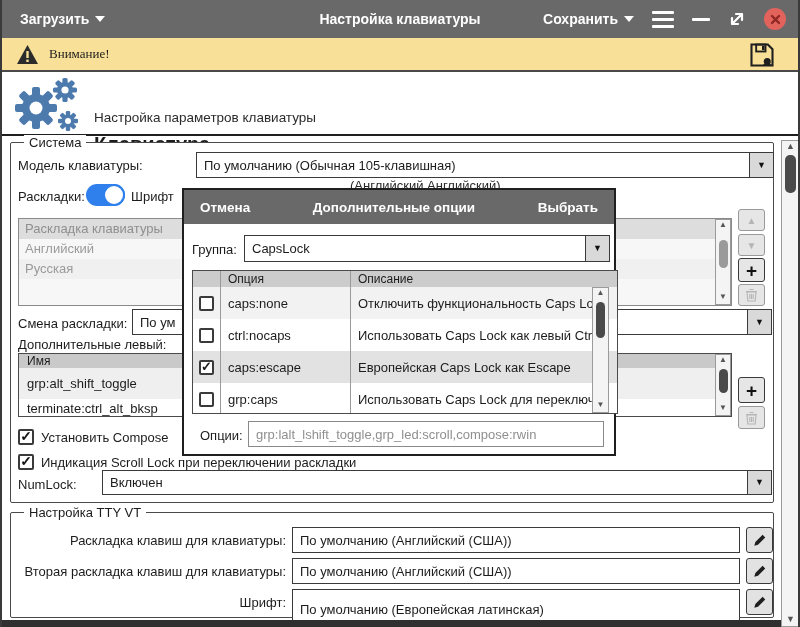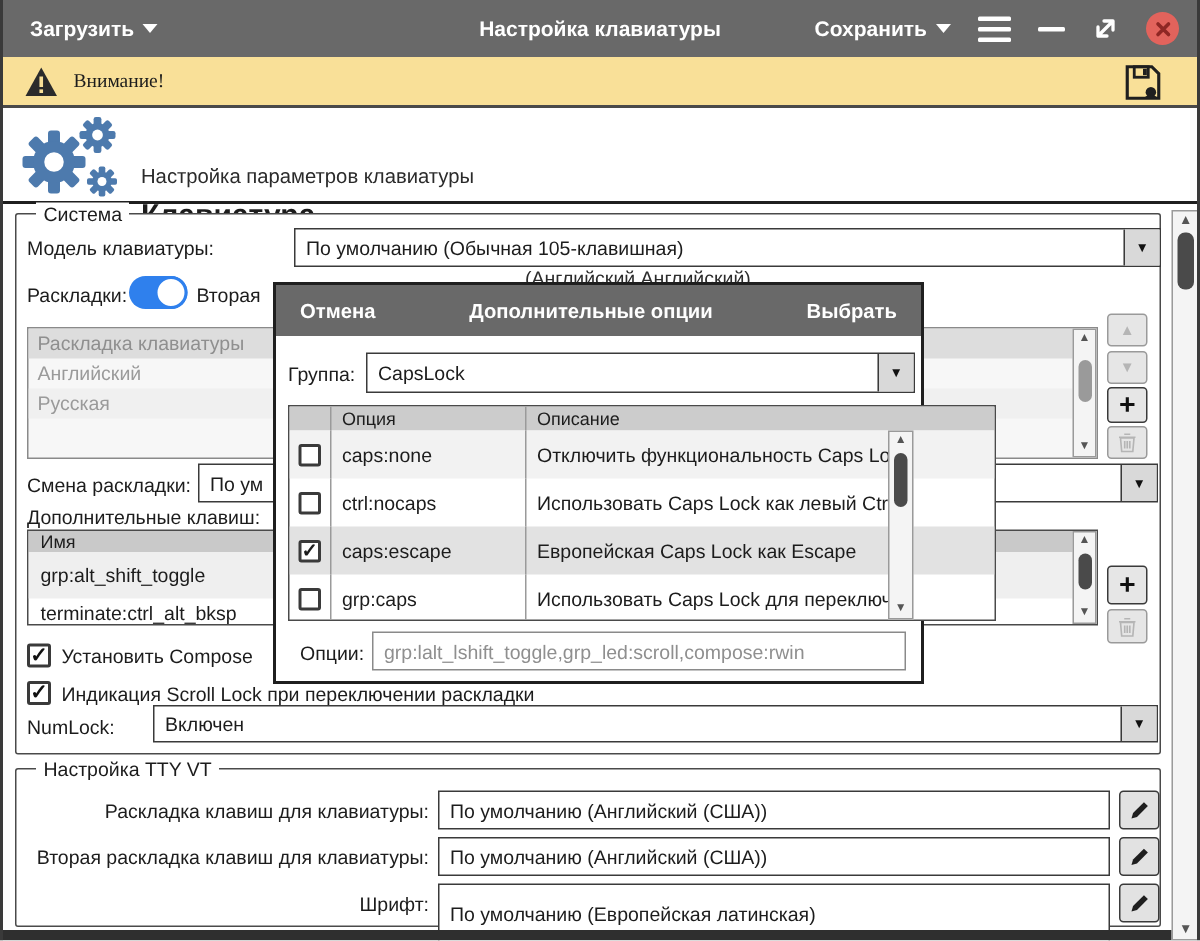--- a/index.html
+++ b/index.html
@@ -85,21 +85,21 @@
     display:flex; align-items:center; justify-content:center; cursor:pointer; }
   .cb .mk { font-size:14px; font-weight:bold; color:#111; line-height:1; margin-top:-2px; }
   .cb-label { position:absolute; white-space:nowrap; }
 
   
   .modal { position:absolute; left:180px; top:188px; width:434px; height:268px; background:#fff;
     border:2px solid #1f1f1f; z-index:20; }
   .modal-head { position:absolute; left:0; top:0; width:100%; height:34px; background:#696969; color:#fff;
     display:flex; align-items:center; justify-content:space-between; padding:0 16px; font-weight:bold; font-size:13.5px; }
   .mh-btn { cursor:pointer; }
-  .mtable { position:absolute; left:8px; top:80px; width:472px; height:144px; border:1px solid #4a4a4a; overflow:hidden; background:#fff; }
+  .mtable { position:absolute; left:8px; top:80px; width:426px; height:144px; border:1px solid #4a4a4a; overflow:hidden; background:#fff; }
   .mt-row { display:flex; height:32px; align-items:center; }
   .mt-head { height:16px; background:#ccc; font-size:12px; }
   .mt-c0 { width:28px; display:flex; justify-content:center; align-items:center; align-self:stretch; border-right:1px solid #9a9a9a; }
   .mt-c1 { width:130px; padding:0 7px; border-right:1px solid #9a9a9a; align-self:stretch; display:flex; align-items:center; white-space:nowrap; overflow:hidden; }
   .mt-c2 { flex:1; padding:0 7px; white-space:nowrap; overflow:hidden; }
   .mt-row .mcb { width:15px; height:15px; border:2px solid #3a3a3a; border-radius:2px; background:#fff;
     display:flex; align-items:center; justify-content:center; cursor:pointer; }
   .mcb .mk { font-size:13px; font-weight:bold; line-height:1; margin-top:-2px; }
   .r-gray { background:#f2f2f2; }
   .r-sel { background:#e2e2e2; }
@@ -232,21 +232,21 @@
     <span class="dd-text">По умолчанию (Обычная 105-клавишная)</span>
     <span class="dd-btn">
         <span class="dd-car">▼</span>
       </span>
   </div>
 
   <span class="plabel" style="left:16px; top:189px;">Раскладки:</span>
   <div class="toggle" style="left:84px; top:184px;">
       <span class="knob"></span>
     </div>
-  <span class="plabel" style="left:129px; top:189px;">Вторая</span>
+  <span class="plabel" style="left:129px; top:189px;">Шрифт</span>
   <span class="clip-text" style="left:348px; top:178px;">(Английский,Английский)</span>
 
   <div class="listbox" style="left:16px; top:218px; width:714px; height:88px;">
     <div class="lb-head">Раскладка клавиатуры</div>
     <div class="lb-item">Английский</div>
     <div class="lb-item">Русская</div>
   </div>
   <div class="vsb" style="left:713px; top:219px; width:16px; height:86px;">
     <span class="ar">▲</span>
     <span class="thumb" style="height:28px; margin-top:8px;"></span>
@@ -270,21 +270,21 @@
   </div>
 
   <span class="plabel" style="left:16px; top:316px;">Смена раскладки:</span>
   <div class="dd" style="left:130px; top:309px; width:640px; height:26px;">
     <span class="dd-text">По ум</span>
     <span class="dd-btn">
         <span class="dd-car">▼</span>
       </span>
   </div>
 
-  <span class="plabel" style="left:16px; top:337px;">Дополнительные клавиш:</span>
+  <span class="plabel" style="left:16px; top:337px;">Дополнительные левый:</span>
   <div class="opt-table" style="left:16px; top:353px; width:714px; height:64px;">
     <div class="ot-head" style="height:14px;">Имя</div>
     <div class="ot-row" style="height:31px; background:#efefef;">grp:alt_shift_toggle</div>
     <div class="ot-row" style="height:19px;">terminate:ctrl_alt_bksp</div>
   </div>
   <div class="vsb dark" style="left:713px; top:354px; width:16px; height:62px;">
     <span class="ar">▲</span>
     <span class="thumb" style="height:24px; margin-top:2px;"></span>
     <span class="sp"></span>
     <span class="ar">▼</span>

